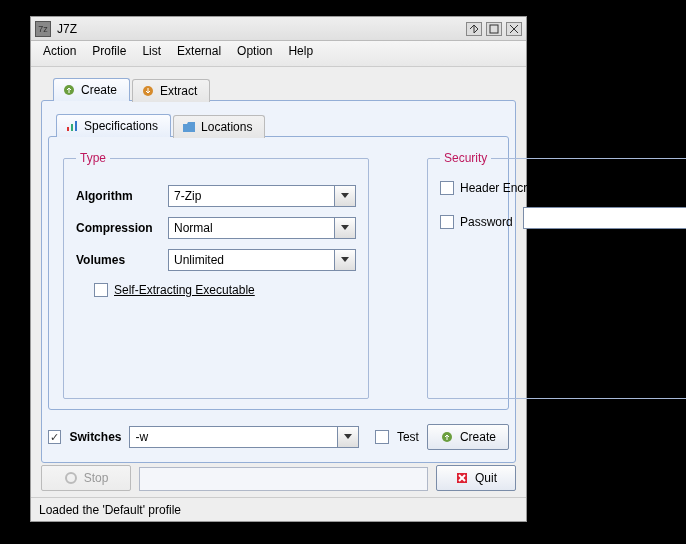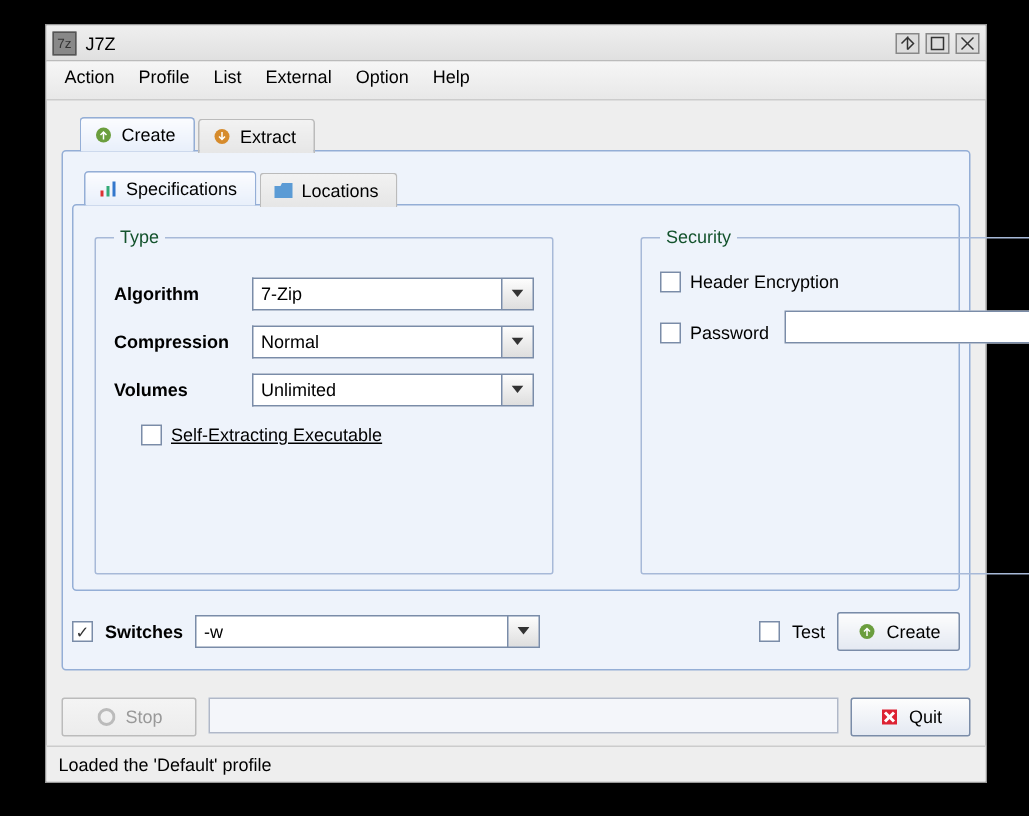--- a/index.html
+++ b/index.html
@@ -10,21 +10,21 @@
     font-size: 12px;
     color: #000;
     width: 686px;
     height: 544px;
     position: relative;
   }
   .window {
     position: absolute;
     left: 30px;
     top: 16px;
-    width: 628px;
+    width: 497px;
     height: 506px;
     background: #eeeeee;
     border: 1px solid #999;
     display: flex;
     flex-direction: column;
   }
   .titlebar {
     height: 24px;
     background: linear-gradient(#efefef, #e0e0e0);
     border-bottom: 1px solid #bbb;
@@ -113,21 +113,21 @@
     gap: 14px;
   }
   fieldset {
     border: 1px solid #a7b9d8;
     border-radius: 2px;
     padding: 10px 12px 12px 12px;
     margin: 0;
   }
   fieldset legend {
     padding: 0 4px;
-    color: #14532d;
+    color: #be185d;
   }
   .type-fs { flex: 0 0 260px; }
   .sec-fs  { flex: 1; margin-left: 44px; }
   .row {
     display: flex;
     align-items: center;
     margin-top: 10px;
   }
   .row label.lbl {
     width: 92px;
@@ -191,22 +191,22 @@
     display: flex;
     align-items: center;
     justify-content: center;
     padding: 0 12px;
     gap: 6px;
   }
   .btn.disabled { color: #999; border-color:#bbb; background:linear-gradient(#f4f4f4,#ececec);}
   .btn-icon { width:14px;height:14px;display:flex;align-items:center;justify-content:center;}
   .status-row {
     display: flex;
-    align-items: flex-start;
-    margin-top: 18px;
+    align-items: flex-end;
+    margin-top: 2px;
     gap: 8px;
   }
   .progress-box {
     flex: 1;
     height: 24px;
     border: 1px solid #b0b8c8;
     background: #f4f6fa;
   }
   .statusbar {
     height: 24px;

